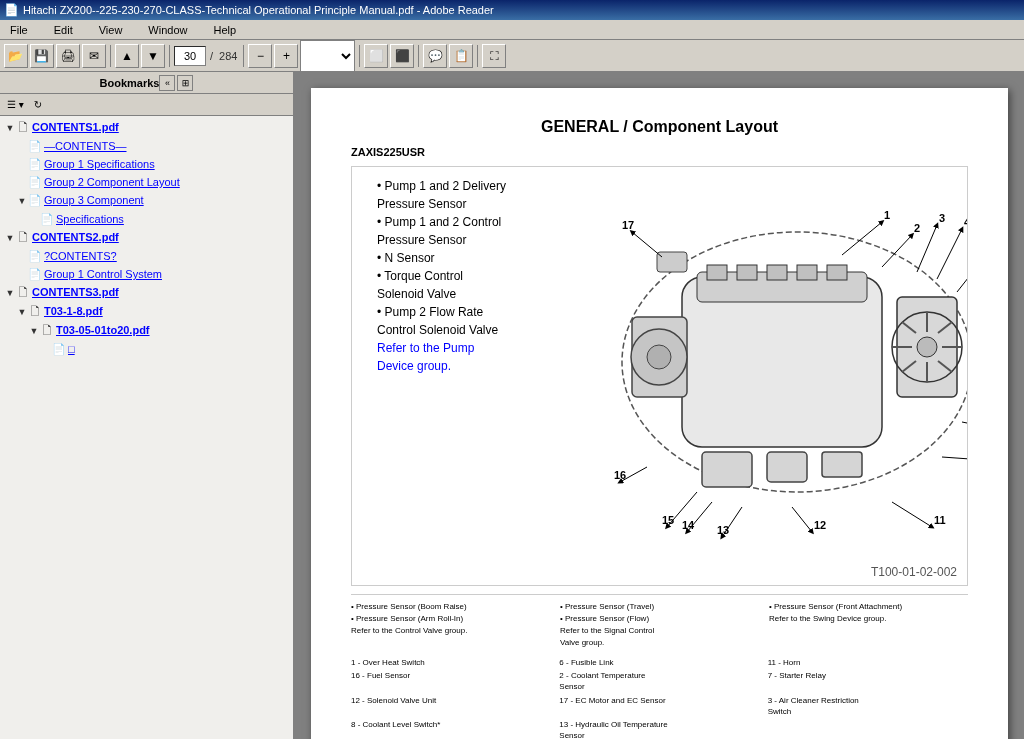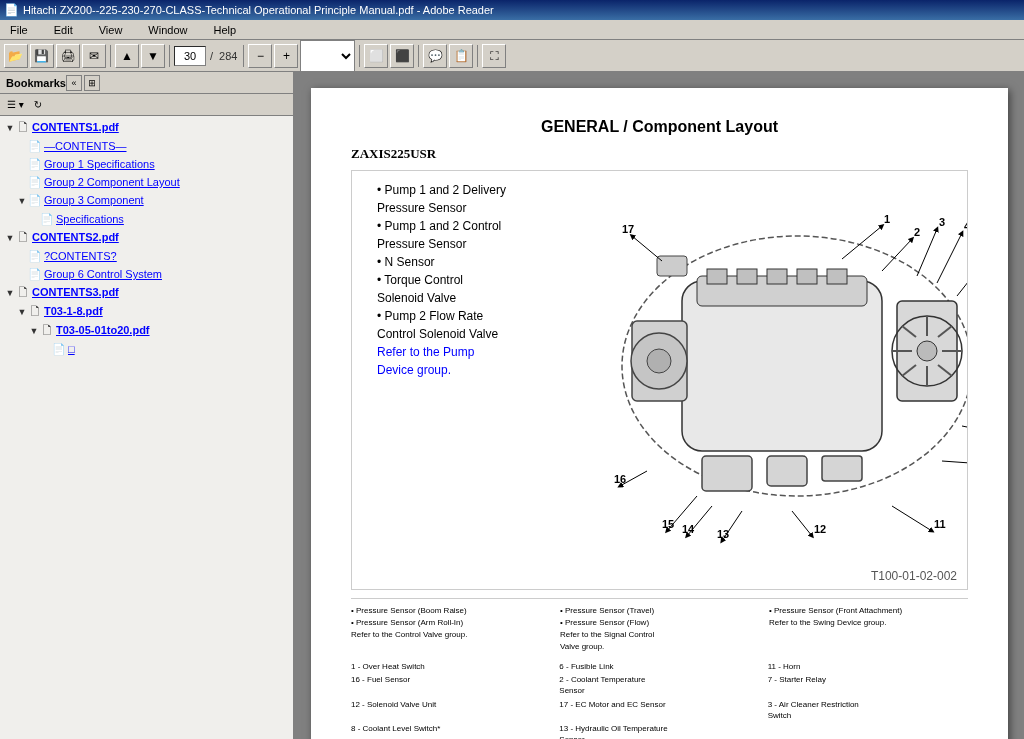--- a/index.html
+++ b/index.html
@@ -87,21 +87,21 @@
       display: flex;
       flex-direction: column;
       overflow: hidden;
     }
     .bookmarks-header {
       background: #d4d0c8;
       border-bottom: 1px solid #808080;
       padding: 3px 6px;
       display: flex;
       align-items: center;
-      justify-content: flex-start;
+      justify-content: center;
       height: 22px;
     }
     .bookmarks-title { font-size: 11px; font-weight: bold; color: #000; }
     .bookmarks-controls { display: flex; gap: 2px; }
     .bm-ctrl-btn {
       width: 16px; height: 16px;
       background: #d4d0c8;
       border: 1px solid #808080;
       font-size: 9px;
       cursor: pointer;
@@ -185,25 +185,24 @@
       font-family: Arial, sans-serif;
     }
     .pdf-title {
       text-align: center;
       font-size: 16px;
       font-weight: bold;
       margin-bottom: 10px;
       color: #000;
     }
     .pdf-model {
-      font-size: 13px;
+      font-size: 11px;
       font-weight: bold;
       margin-bottom: 6px;
       color: #000;
-      font-family: Liberation Serif, serif;
     }
     .pdf-diagram-area {
       position: relative;
       width: 100%;
       height: 420px;
       border: 1px solid #ccc;
       margin: 8px 0;
       overflow: hidden;
     }
     .pdf-note-box {
@@ -383,21 +382,21 @@
         <span class="tree-indent" style="width:16px"></span>
         <span class="tree-expand"></span>
         <span class="tree-icon">📄</span>
         <span class="tree-label">?CONTENTS?</span>
       </div>
 
       <div class="tree-item">
         <span class="tree-indent" style="width:16px"></span>
         <span class="tree-expand"></span>
         <span class="tree-icon">📄</span>
-        <span class="tree-label">Group 6 Control System</span>
+        <span class="tree-label">Group 1 Control System</span>
       </div>
 
       <div class="tree-item">
         <span class="tree-indent" style="width:4px"></span>
         <span class="tree-expand">▼</span>
         <span class="tree-icon">🗋</span>
         <span class="tree-label bold-blue">CONTENTS3.pdf</span>
       </div>
 
       <div class="tree-item">

